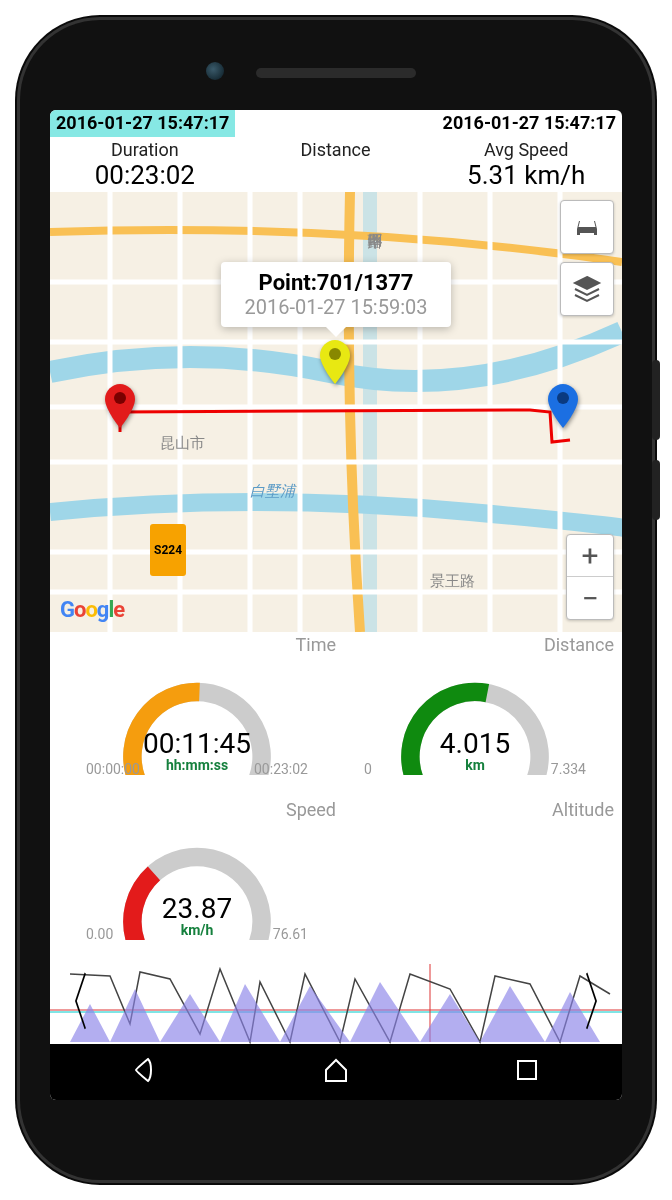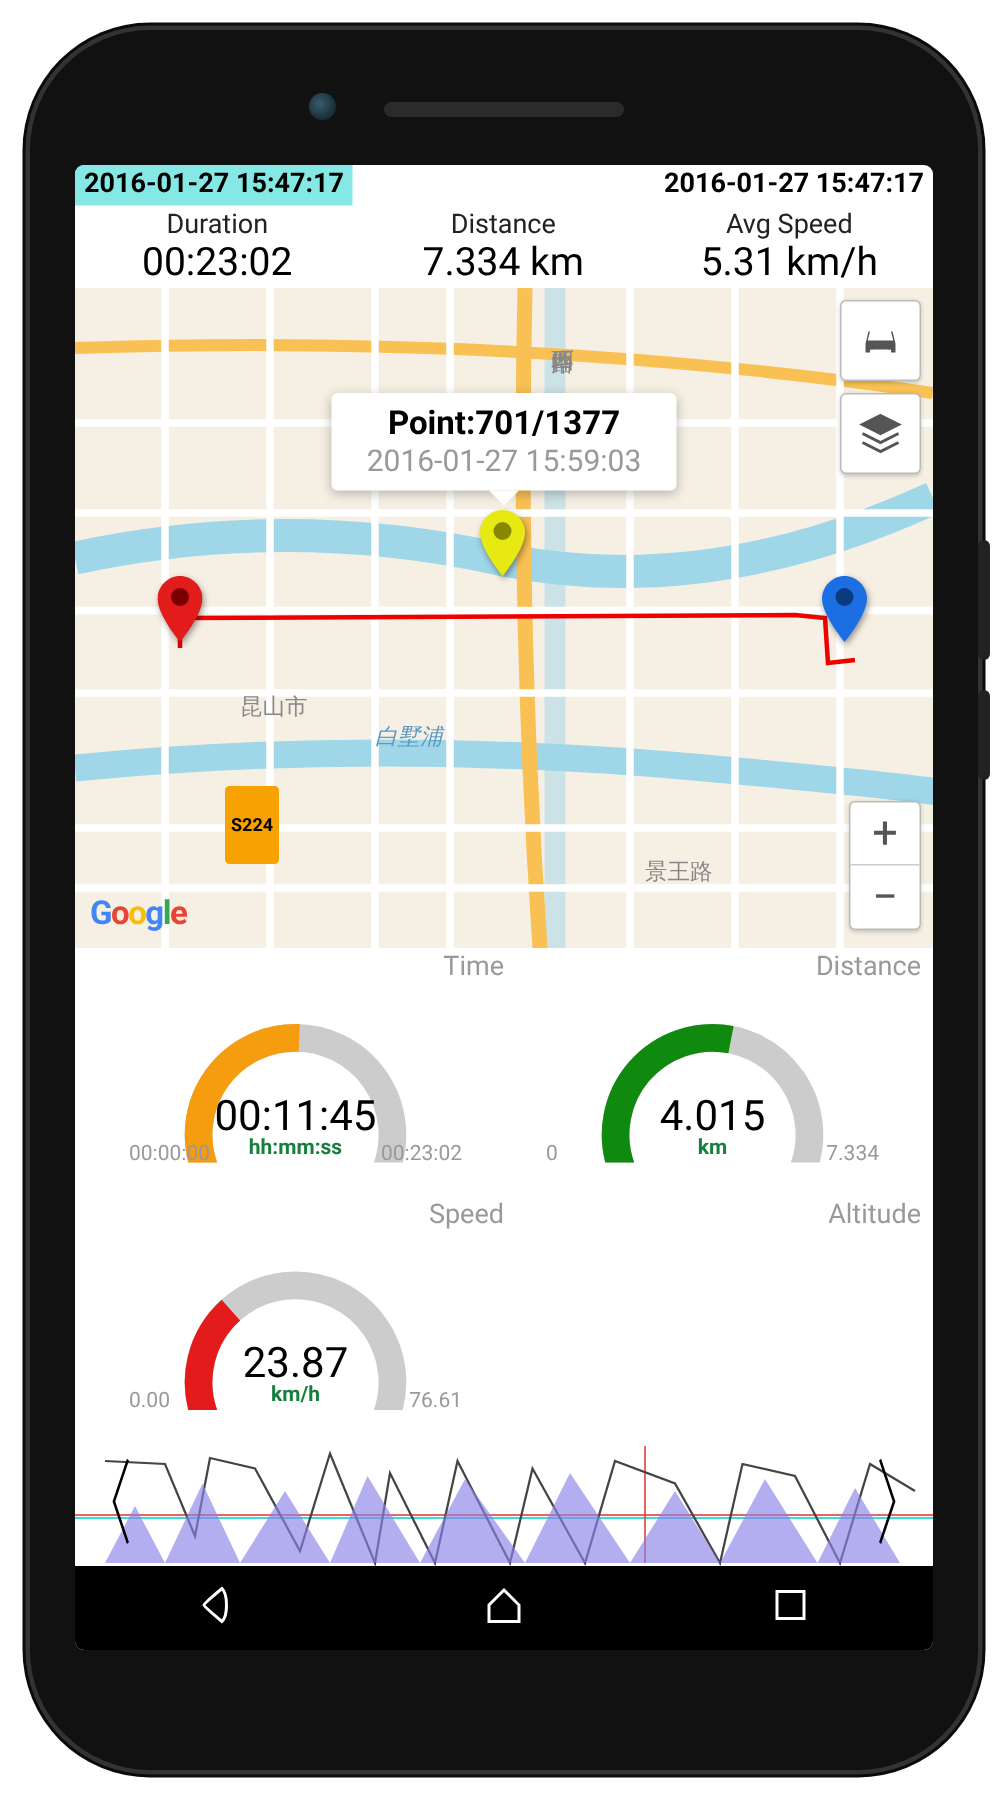--- a/index.html
+++ b/index.html
@@ -163,21 +163,20 @@
       <div class="ts-right">2016-01-27 15:47:17</div>
     </div>
 
     <div class="stats-row">
       <div class="stat">
         <div class="stat-label">Duration</div>
         <div class="stat-value">00:23:02</div>
       </div>
       <div class="stat">
         <div class="stat-label">Distance</div>
-        <div class="stat-value">7.334 km</div>
       </div>
       <div class="stat">
         <div class="stat-label">Avg Speed</div>
         <div class="stat-value">5.31 km/h</div>
       </div>
     </div>
 
     <div class="map">
       <svg class="basemap" viewBox="0 0 572 440">
         <rect width="572" height="440" fill="#f6f0e4"></rect>
@@ -205,21 +204,21 @@
           <line x1="510" y1="0" x2="510" y2="440"></line>
         </g>
       </svg>
 
       <svg class="route" viewBox="0 0 572 440">
         <path d="M70 240 L70 220 L480 218 L500 220 L502 250 L520 248" stroke="#e00" stroke-width="3" fill="none"></path>
       </svg>
 
       <div class="map-label" style="top:290px;left:200px;color:#5a9ac6;font-style:italic">白墅浦</div>
       <div class="map-label" style="top:380px;left:380px;">景王路</div>
-      <div class="map-label" style="top:242px;left:110px;margin-top:28px;">昆山市</div>
+      <div class="map-label" style="top:242px;left:110px;">昆山市</div>
       <div class="map-label" style="top:30px;left:315px;writing-mode:vertical-rl;">中环四路</div>
       <div class="road-badge" style="top:332px;left:100px;">S224</div>
 
       <div class="marker" style="top:192px;left:55px;">
         <svg viewBox="0 0 30 44">
             <path d="M15 0C7 0 0 7 0 15c0 11 15 29 15 29s15-18 15-29C30 7 23 0 15 0z" fill="#e21b1b"></path>
             <circle cx="15" cy="14" r="6" fill="#7a0000"></circle>
           </svg>
       </div>
       <div class="marker" style="top:148px;left:270px;">

